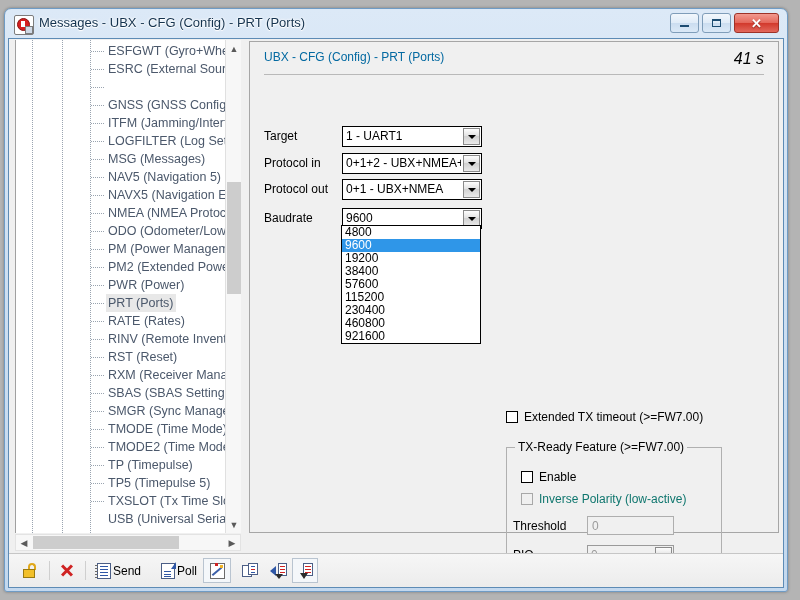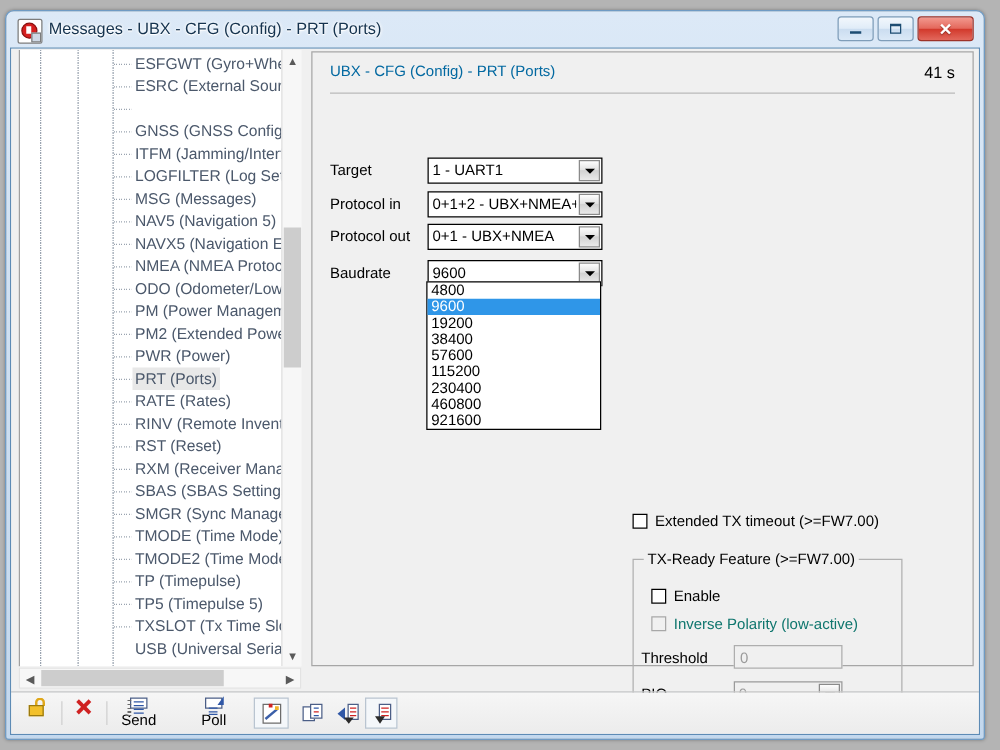--- a/index.html
+++ b/index.html
@@ -132,21 +132,21 @@
 
   
   #content{
     position:absolute;left:240px;top:2px;right:4px;bottom:20px;
     background:#f0f0f0;border:1px solid #a6a6a6;box-sizing:border-box;
   }
   #panel-head{
     position:absolute;left:0;top:0;right:0;height:30px;
   }
   #panel-title{position:absolute;left:14px;top:8px;font-size:12px;color:#0369a1;}
-  #panel-timer{position:absolute;right:14px;top:8px;font-size:13px;color:#000;}
+  #panel-timer{position:absolute;right:14px;top:8px;font-size:16px;color:#000;font-style:italic;}
   #head-rule{position:absolute;left:14px;right:14px;top:32px;height:1px;background:#b9b9b9;}
 
   .frow{position:absolute;left:14px;height:22px;}
   .flabel{position:absolute;left:0;top:3px;font-size:12px;color:#000;white-space:nowrap;}
 
   .combo{
     position:absolute;left:78px;height:21px;width:140px;
     background:#fff;border:1px solid #000;box-sizing:border-box;
   }
   .combo .ctext{
@@ -206,21 +206,21 @@
 
   
   #toolbar{
     position:absolute;left:0;right:0;bottom:0;height:34px;
     background:linear-gradient(to bottom,#f6f6f6,#ececec);
     border-top:1px solid #c6c6c6;box-sizing:border-box;
   }
   .tbtn{
     position:absolute;top:4px;height:25px;
     display:flex;align-items:center;gap:2px;
-    font-size:12px;color:#000;box-sizing:border-box;flex-direction:column;
+    font-size:12px;color:#000;box-sizing:border-box;
   }
   .tbtn.framed{border:1px solid #b9c4d0;background:#f4f7fa;}
   .tsep{position:absolute;top:7px;width:1px;height:19px;background:#cfcfcf;}
   .ic{position:relative;display:inline-block;}
 
   
   .ic-lock{width:13px;height:15px;}
   .ic-lock .shackle{
     position:absolute;left:5px;top:0;width:8px;height:7px;
     border:2px solid #e0a81b;border-bottom:none;border-radius:4px 4px 0 0;box-sizing:border-box;

